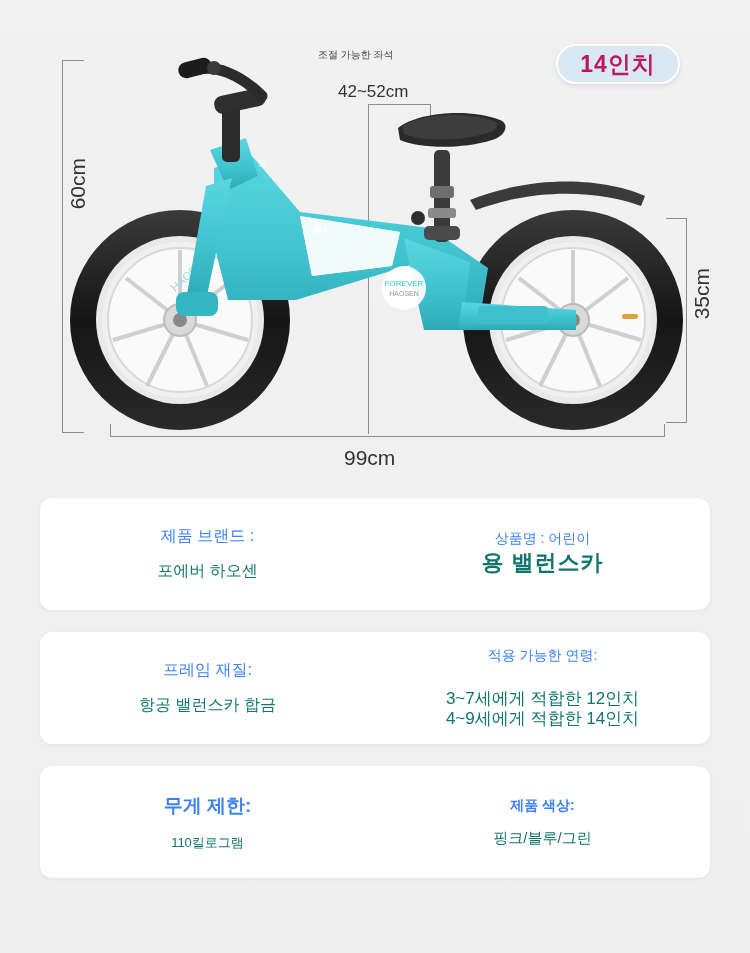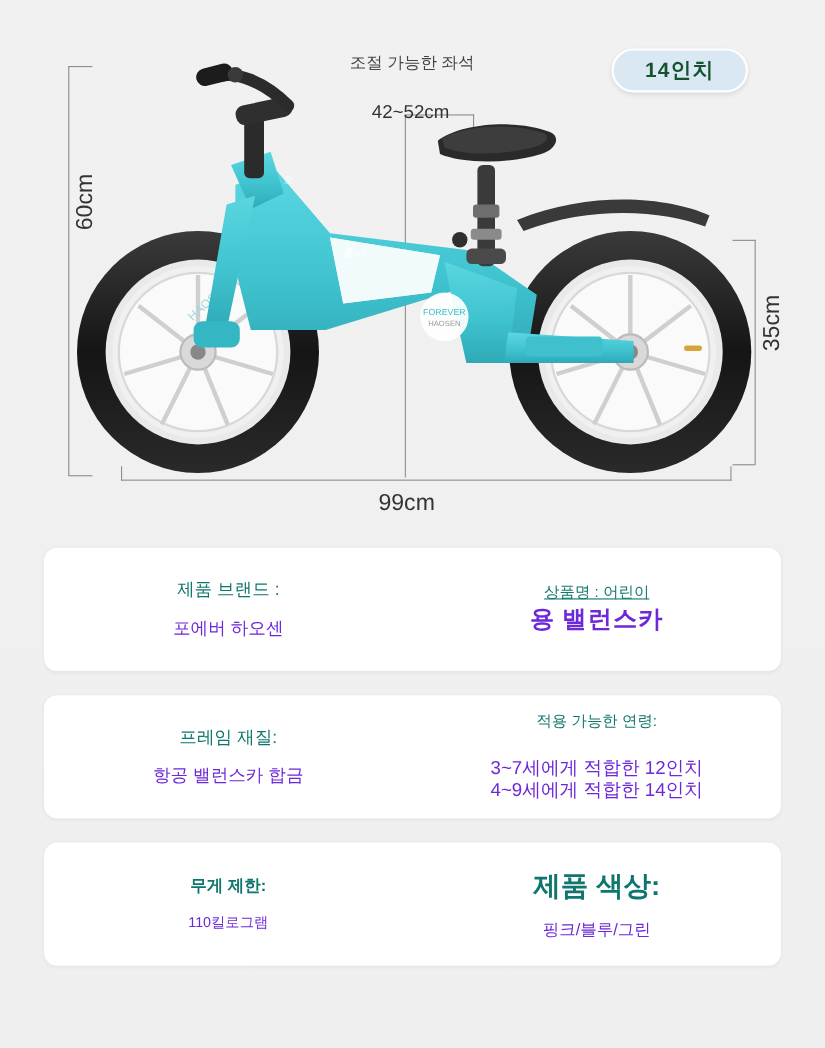--- a/index.html
+++ b/index.html
@@ -32,34 +32,34 @@
     height: 40px;
     border-radius: 20px;
     background: #d9e8f3;
     border: 2px solid #ffffff;
     box-shadow: 0 2px 5px rgba(0,0,0,0.10);
     display: flex;
     align-items: center;
     justify-content: center;
   }
   .badge span {
-    font-size: 19px;
+    font-size: 23px;
     font-weight: bold;
-    color: #14532d;
+    color: #be185d;
     letter-spacing: 1px;
   }
 
   .lbl {
     position: absolute;
     color: #3d3d3d;
     font-size: 15px;
     white-space: nowrap;
   }
-  .lbl-seat     { left: 318px; top: 48px; font-size: 15px; color: #444; }
-  .lbl-seatrange{ left: 338px; top: 92px; font-size: 17px; color: #333; }
+  .lbl-seat     { left: 318px; top: 48px; font-size: 10px; color: #444; }
+  .lbl-seatrange{ left: 338px; top: 82px; font-size: 17px; color: #333; }
   .lbl-width    { left: 344px; top: 446px; font-size: 21px; color: #333; text-align: right; }
 
   .lbl-vert {
     position: absolute;
     font-size: 21px;
     color: #333;
     writing-mode: vertical-rl;
     transform: rotate(180deg);
     letter-spacing: 0px;
   }
@@ -111,38 +111,38 @@
   }
   .card .col {
     flex: 1;
     display: flex;
     flex-direction: column;
     align-items: center;
     justify-content: center;
   }
   .col .k {
     font-size: 16px;
-    color: #0f766e;
+    color: #3b82f6;
     margin-bottom: 14px;
     font-weight: 500;
   }
   .col .v {
     font-size: 16px;
-    color: #6d28d9;
-  }
-  
-  .c1r .k { font-size: 14px; margin-bottom: 0; text-decoration: underline; }
-  .c1r .v { font-size: 22px; font-weight: bold; letter-spacing: 1px; font-family: Liberation Serif, serif; }
+    color: #0f766e;
+  }
+  
+  .c1r .k { font-size: 14px; margin-bottom: 0; }
+  .c1r .v { font-size: 22px; font-weight: bold; letter-spacing: 1px; }
   
   .c2r .k { font-size: 14px; margin-bottom: 24px; }
   .c2r .v { font-size: 17px; line-height: 20px; text-align: center; }
   
-  .c3l .k { font-size: 15px; font-weight: bold; margin-bottom: 15px; }
+  .c3l .k { font-size: 19px; font-weight: bold; margin-bottom: 15px; }
   .c3l .v { font-size: 13px; }
-  .c3r .k { font-size: 25px; font-weight: bold; margin-bottom: 14px; }
+  .c3r .k { font-size: 14px; font-weight: bold; margin-bottom: 14px; }
   .c3r .v { font-size: 15px; }
 </style>
 </head>
 <body>
 
 <div class="page">
 
   <div class="hero">
 
     <div class="rule rule-v b60-v"></div>

